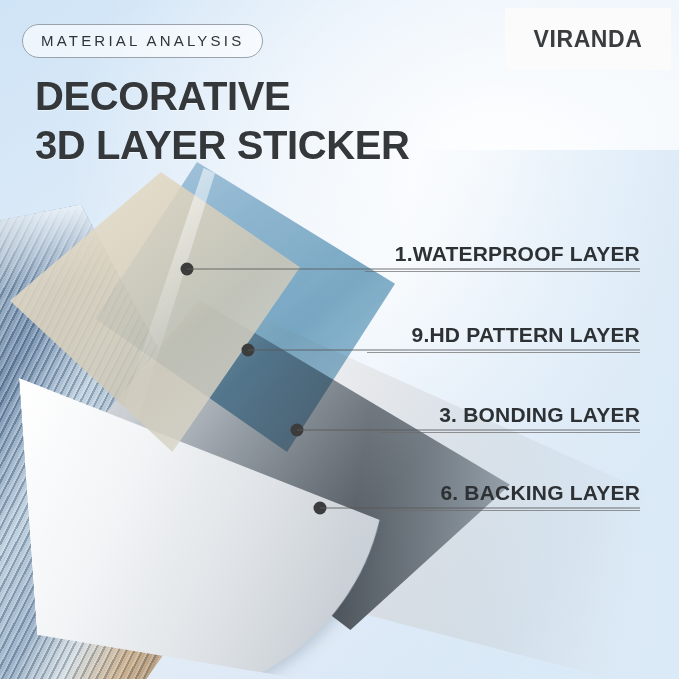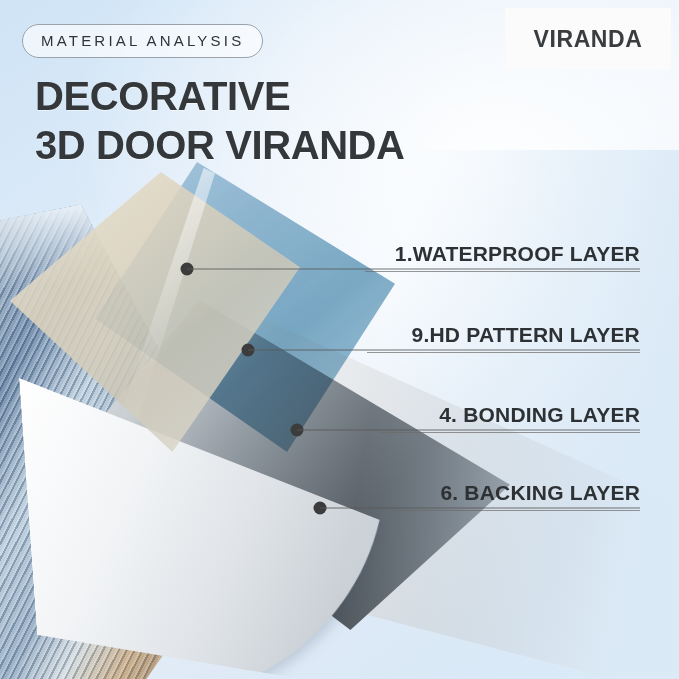--- a/index.html
+++ b/index.html
@@ -159,21 +159,21 @@
 </style>
 </head>
 <body>
 
 <div class="stage">
 
   <div class="badge">MATERIAL ANALYSIS</div>
 
   <div class="headline">
     <div>DECORATIVE</div>
-    <div>3D DOOR VIRANDA</div>
+    <div>3D LAYER STICKER</div>
   </div>
 
   <div class="logo-box">
     <span class="logo-text">VIRANDA</span>
   </div>
 
   <div class="art">
     <div class="photo">
       <div class="photo-sky"></div>
       <div class="photo-shade"></div>
@@ -194,21 +194,21 @@
     <div class="label" style="left:340px; top:266px; width:300px;">1.WATERPROOF LAYER</div>
     <div class="rule" style="left:365px; top:271px; width:275px;"></div>
 
     <div class="dot" style="left:248px; top:350px;"></div>
     <div class="leader" style="left:248px; top:350px; width:392px;"></div>
     <div class="label" style="left:340px; top:347px; width:300px;">9.HD PATTERN LAYER</div>
     <div class="rule" style="left:367px; top:352px; width:273px;"></div>
 
     <div class="dot" style="left:297px; top:430px;"></div>
     <div class="leader" style="left:297px; top:430px; width:343px;"></div>
-    <div class="label" style="left:340px; top:427px; width:300px;">4. BONDING LAYER</div>
+    <div class="label" style="left:340px; top:427px; width:300px;">3. BONDING LAYER</div>
     <div class="rule" style="left:380px; top:432px; width:260px;"></div>
 
     <div class="dot" style="left:320px; top:508px;"></div>
     <div class="leader" style="left:320px; top:508px; width:320px;"></div>
     <div class="label" style="left:340px; top:505px; width:300px;">6. BACKING LAYER</div>
     <div class="rule" style="left:385px; top:510px; width:255px;"></div>
 
   </div>
 </div>
 

